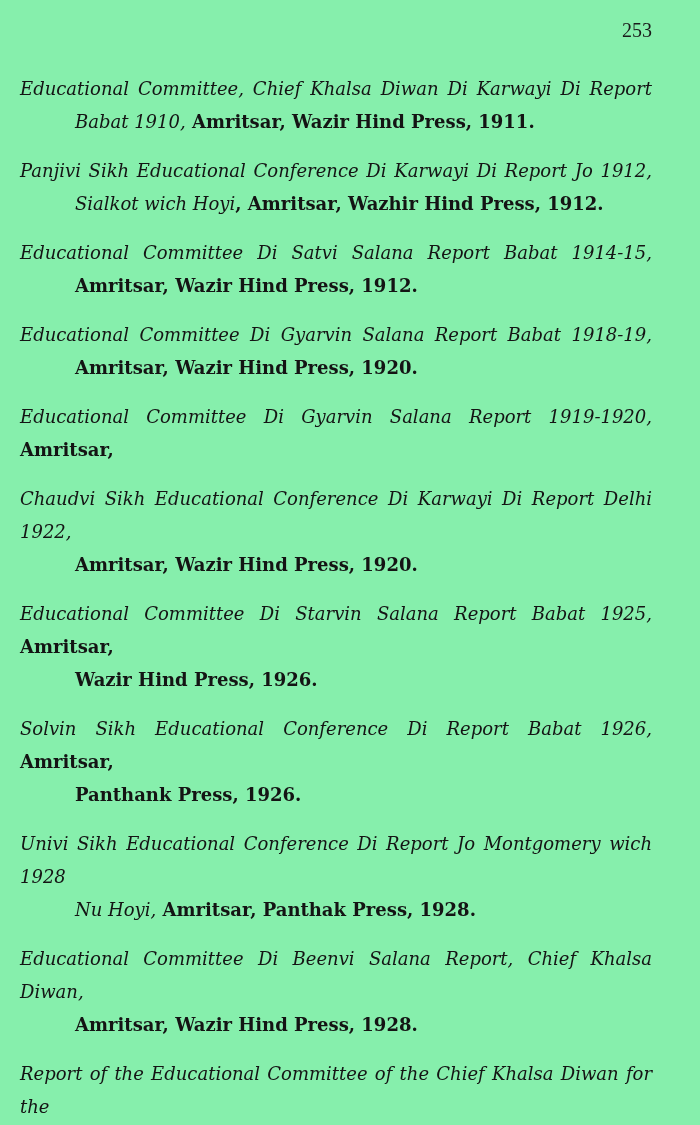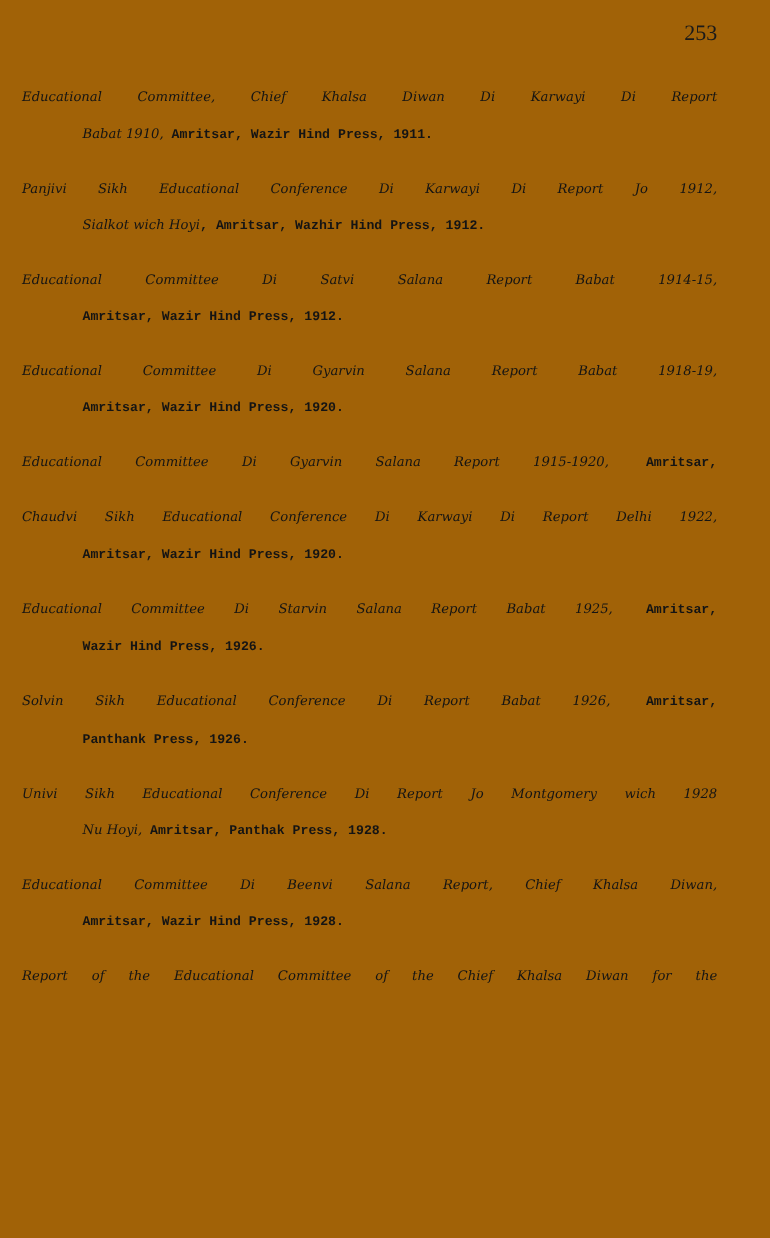--- a/index.html
+++ b/index.html
@@ -7,49 +7,49 @@
   body {
     width: 700px;
     height: 1125px;
     font-family: "DejaVu Serif", serif;
     color: #141414;
     overflow: hidden;
   }
   .page {
     width: 700px;
     height: 1125px;
-    background: #a16207;
+    background: #86efac;
     padding: 18px 48px 0 20px;
   }
   .page-number {
     font-family: "Liberation Serif", serif;
     font-size: 20px;
     line-height: 24px;
     text-align: right;
     color: #1a1a1a;
   }
   .bib-list {
     margin-top: 30px;
   }
   .entry {
-    font-size: 12px;
+    font-size: 18px;
     line-height: 33px;
     margin-bottom: 16px;
   }
   .l1 {
     text-align: justify;
     text-align-last: justify;
     text-justify: inter-word;
   }
   .l2 {
     margin-left: 55px;
     text-align: left;
   }
   .it { font-style: italic; }
-  .b  { font-weight: bold; font-style: normal; font-family: Liberation Mono, monospace; }
+  .b  { font-weight: bold; font-style: normal; }
 </style>
 </head>
 <body>
 
 <div class="page">
   <div class="page-number">253</div>
   <div class="bib-list">
       <div class="entry">
         <div class="l1"><span class="it">Educational Committee, Chief Khalsa Diwan Di Karwayi Di Report</span></div>
         <div class="l2"><span class="it">Babat 1910,</span><span class="b"> Amritsar, Wazir Hind Press, 1911.</span></div>
@@ -60,21 +60,21 @@
       </div>
       <div class="entry">
         <div class="l1"><span class="it">Educational Committee Di Satvi Salana Report Babat 1914-15,</span></div>
         <div class="l2"><span class="b">Amritsar, Wazir Hind Press, 1912.</span></div>
       </div>
       <div class="entry">
         <div class="l1"><span class="it">Educational Committee Di Gyarvin Salana Report Babat 1918-19,</span></div>
         <div class="l2"><span class="b">Amritsar, Wazir Hind Press, 1920.</span></div>
       </div>
       <div class="entry">
-        <div class="l1"><span class="it">Educational Committee Di Gyarvin Salana Report 1915-1920,</span><span class="b"> Amritsar,</span></div>
+        <div class="l1"><span class="it">Educational Committee Di Gyarvin Salana Report 1919-1920,</span><span class="b"> Amritsar,</span></div>
       </div>
       <div class="entry">
         <div class="l1"><span class="it">Chaudvi Sikh Educational Conference Di Karwayi Di Report Delhi 1922,</span></div>
         <div class="l2"><span class="b">Amritsar, Wazir Hind Press, 1920.</span></div>
       </div>
       <div class="entry">
         <div class="l1"><span class="it">Educational Committee Di Starvin Salana Report Babat 1925,</span><span class="b"> Amritsar,</span></div>
         <div class="l2"><span class="b">Wazir Hind Press, 1926.</span></div>
       </div>
       <div class="entry">

